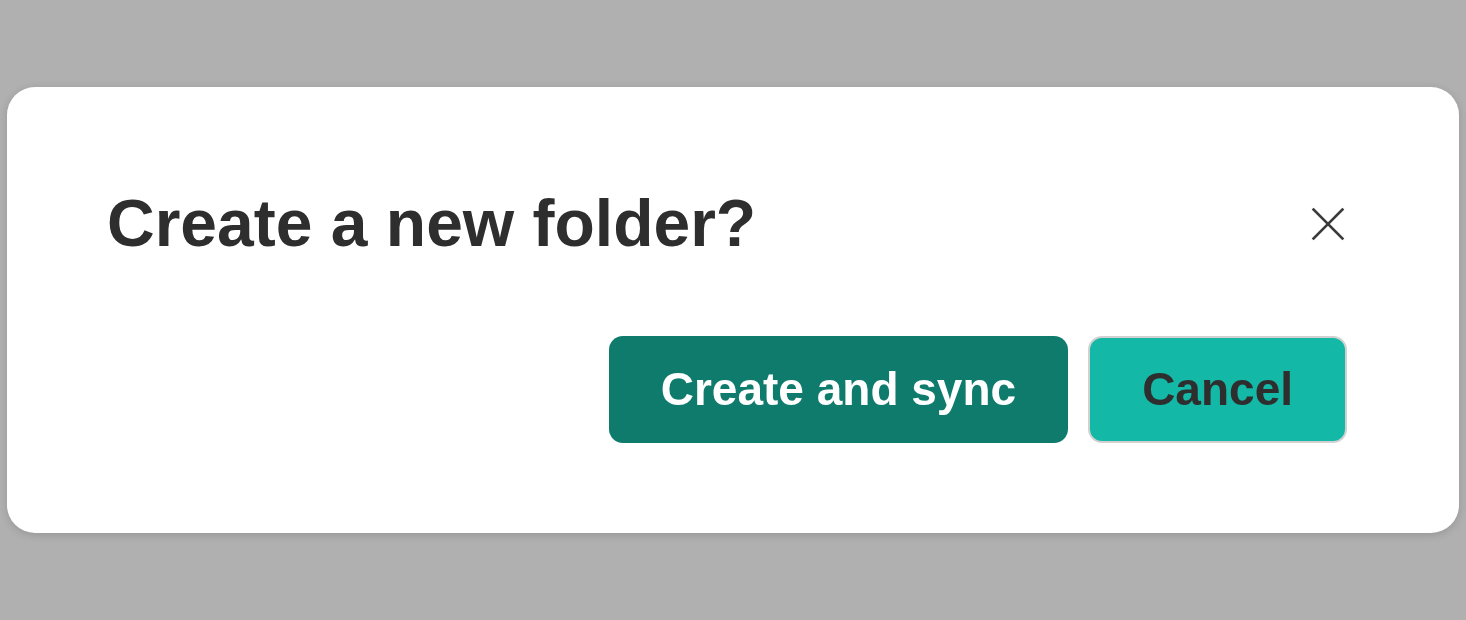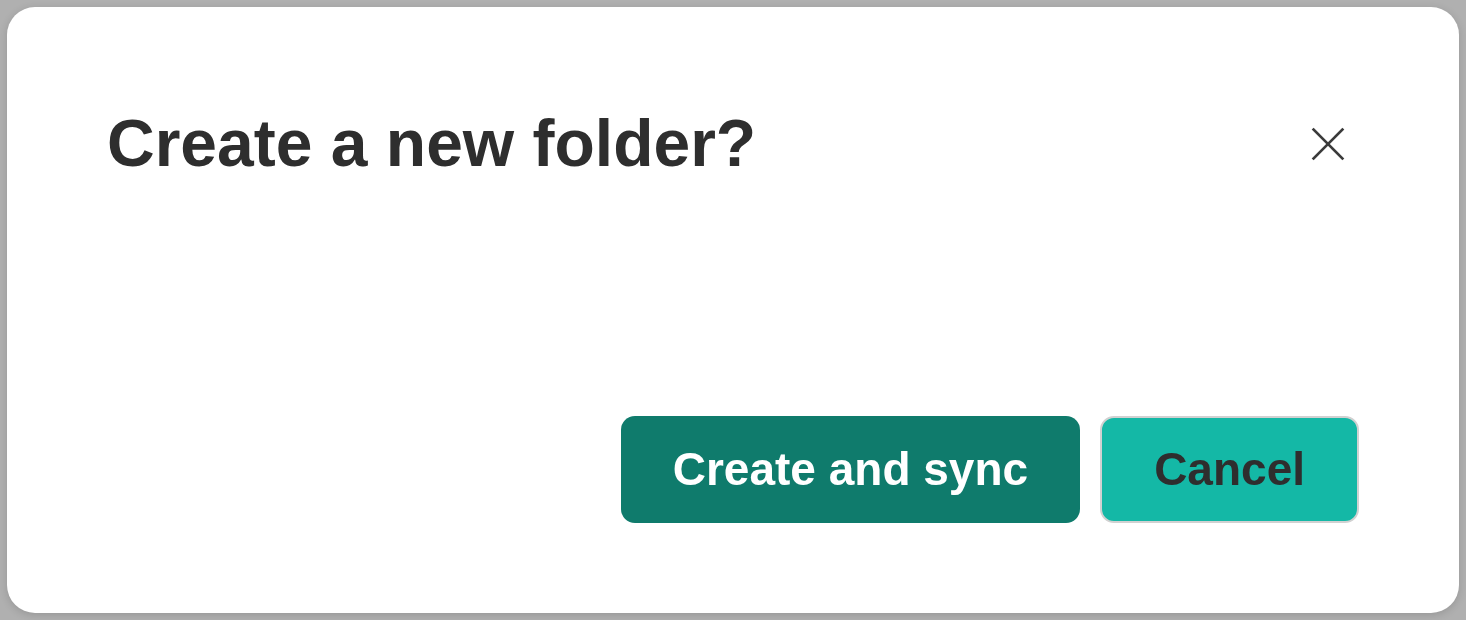--- a/index.html
+++ b/index.html
@@ -14,21 +14,21 @@
       height: 620px;
       display: flex;
       align-items: center;
       justify-content: center;
       overflow: hidden;
     }
     .dialog {
       background: #ffffff;
       border-radius: 28px;
       width: 1452px;
-      height: 606px;
+      height: 446px;
       padding: 100px 100px 60px 100px;
       position: relative;
       box-shadow: 0 2px 8px rgba(0,0,0,0.15);
     }
     .dialog-header {
       display: flex;
       align-items: flex-start;
       justify-content: space-between;
       margin-bottom: 70px;
     }
@@ -60,21 +60,21 @@
       line-height: 1.55;
       font-weight: 400;
       margin-bottom: 50px;
       max-width: 1250px;
     }
     .dialog-footer {
       display: flex;
       justify-content: flex-end;
       gap: 20px;
       position: absolute;
-      right: 100px;
+      right: 112px;
       bottom: 90px;
       border-radius: 20px;
     }
     .btn {
       font-size: 46px;
       font-weight: 600;
       padding: 24px 52px;
       border-radius: 14px;
       cursor: pointer;
       font-family: inherit;

